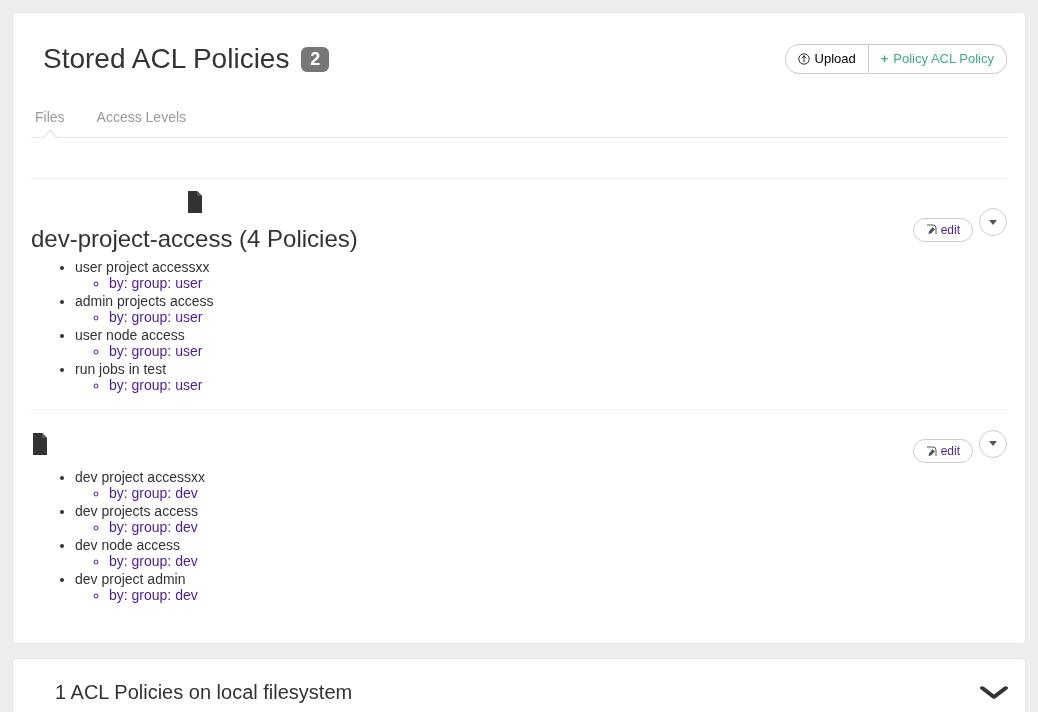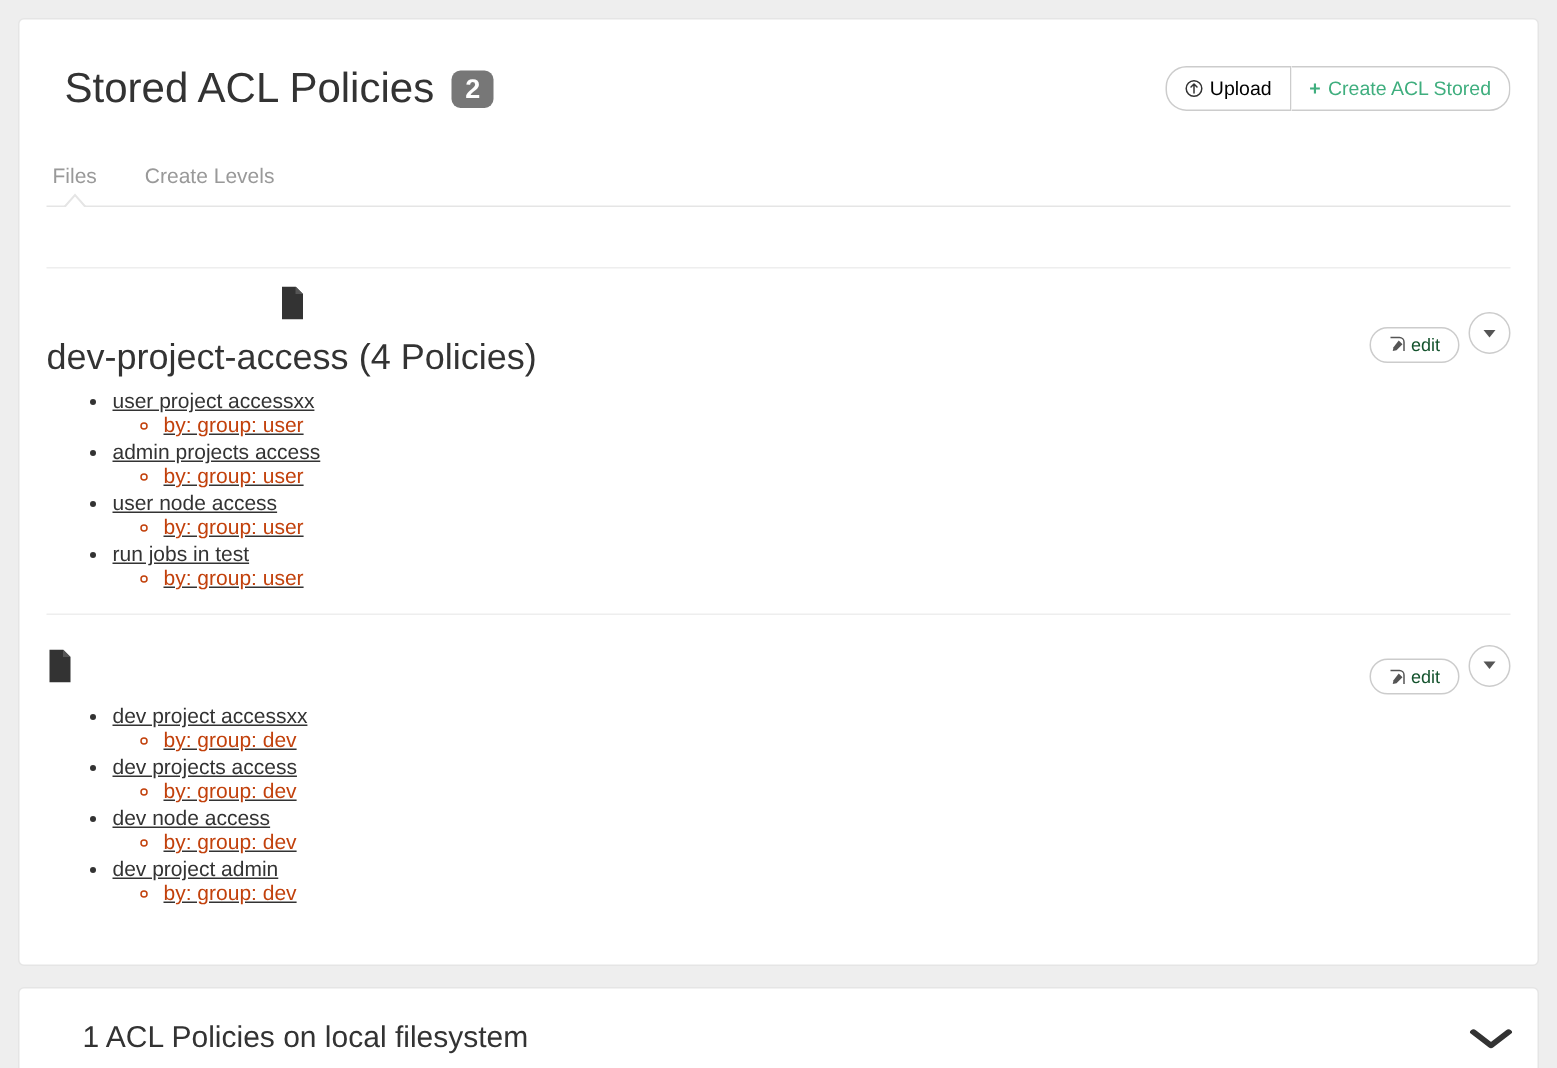--- a/index.html
+++ b/index.html
@@ -127,21 +127,21 @@
   .btn-pill {
     display: inline-flex;
     align-items: center;
     gap: 4px;
     border: 1px solid #ccc;
     background: #fff;
     border-radius: 14px;
     padding: 4px 12px;
     font-size: 12px;
     cursor: pointer;
-    color: #14532d;
+    color: #4c1d95;
     margin-top: 15px;
   }
   .btn-circle {
     width: 28px; height: 28px;
     border: 1px solid #ccc;
     background: #fff;
     border-radius: 50%;
     display: inline-flex;
     align-items: center;
     justify-content: center;
@@ -150,34 +150,33 @@
   .caret-down {
     width:0;height:0;
     border-left:4px solid transparent;
     border-right:4px solid transparent;
     border-top:5px solid #555;
   }
   ul.policies {
     margin: 6px 0 16px 0;
     padding-left: 44px;
     font-size: 14px;
-    text-decoration: underline;
   }
   ul.policies > li {
     list-style-type: disc;
     margin: 2px 0;
     color: #333;
   }
   ul.policies > li > ul {
     padding-left: 34px;
     margin: 0;
   }
   ul.policies > li > ul > li {
     list-style-type: circle;
-    color: #c2410c;
+    color: #4c1d95;
   }
   .divider { border: 0; border-top: 1px solid #eee; margin: 4px 0 14px 0; }
   .expander {
     display: flex;
     justify-content: space-between;
     align-items: center;
     padding: 22px 20px;
     font-size: 20px;
     color: #333;
     cursor: pointer;
@@ -205,30 +204,30 @@
           <span>
             <svg width="12" height="12" viewBox="0 0 12 12">
                 <circle cx="6" cy="6" r="5.2" fill="none" stroke="#333" stroke-width="1"></circle>
                 <path d="M6 3 L6 9 M6 3 L4 5 M6 3 L8 5" stroke="#333" stroke-width="1" fill="none" stroke-linecap="round"></path>
               </svg>
           </span>
           <span>Upload</span>
         </button>
         <button class="btn btn-right">
           <span class="plus-icon">+</span>
-          <span>Create ACL Stored</span>
+          <span>Policy ACL Policy</span>
         </button>
       </div>
     </div>
     <div class="tabs">
       <div class="tab active">
         <span>Files</span>
       </div>
       <div class="tab">
-        <span>Create Levels</span>
+        <span>Access Levels</span>
       </div>
     </div>
   </div>
 
   <div class="panel-body">
     <hr class="thin-hr">
 
     <div class="file-block">
       <div class="file-title-row">
         <div class="file-title">

